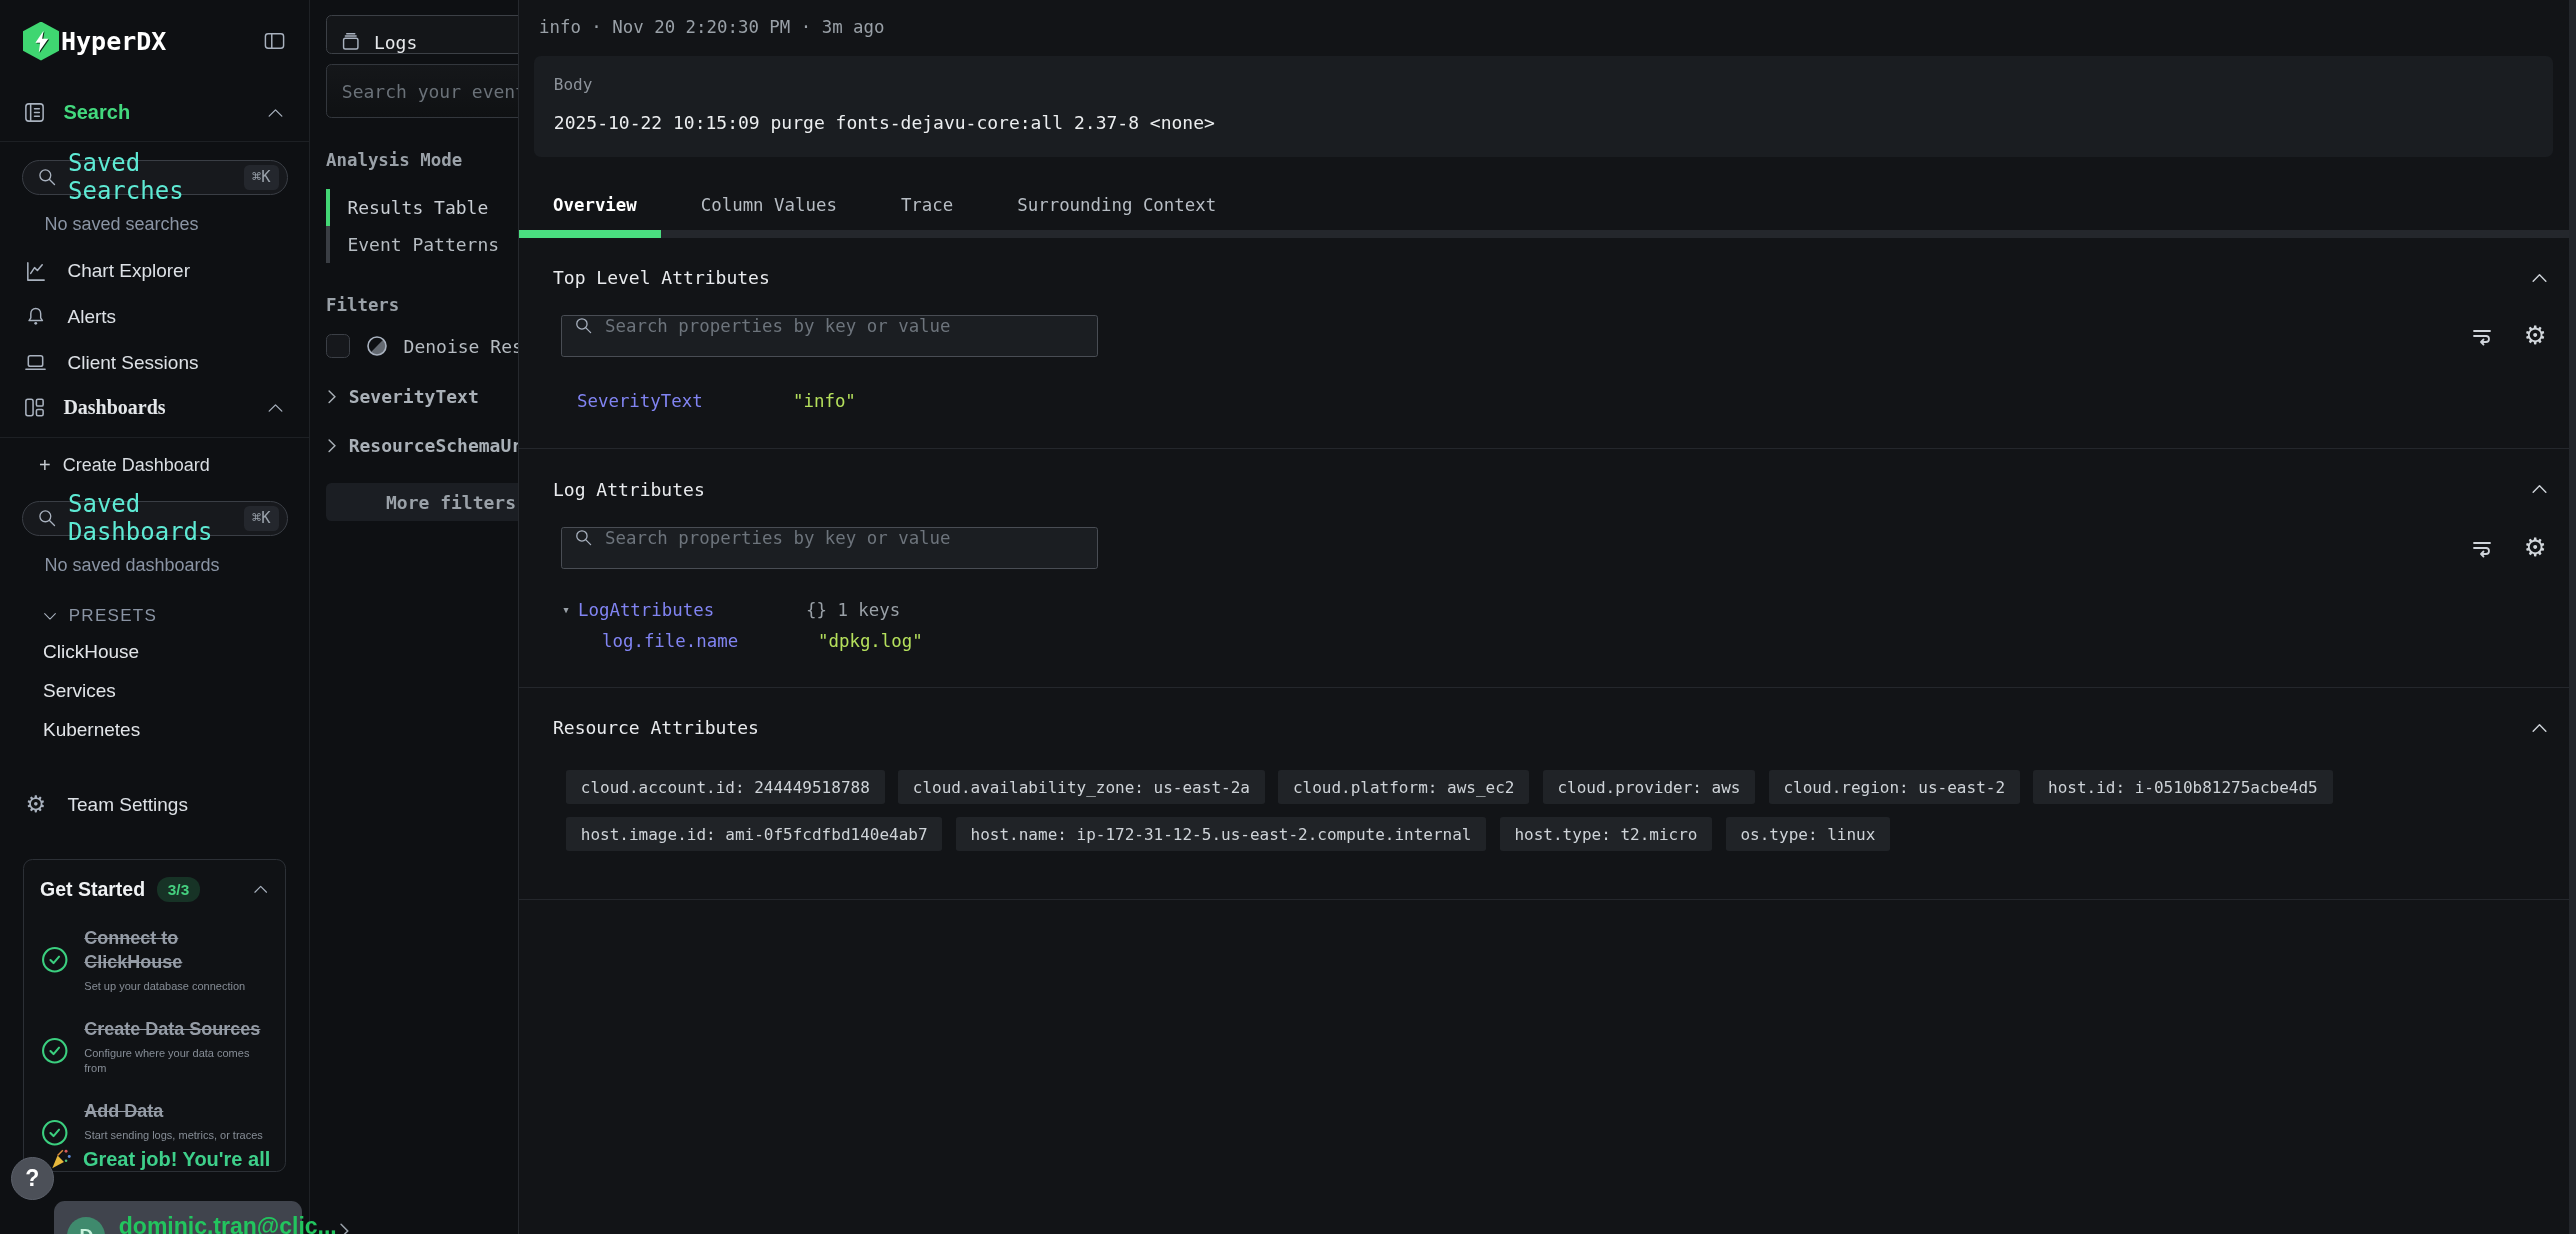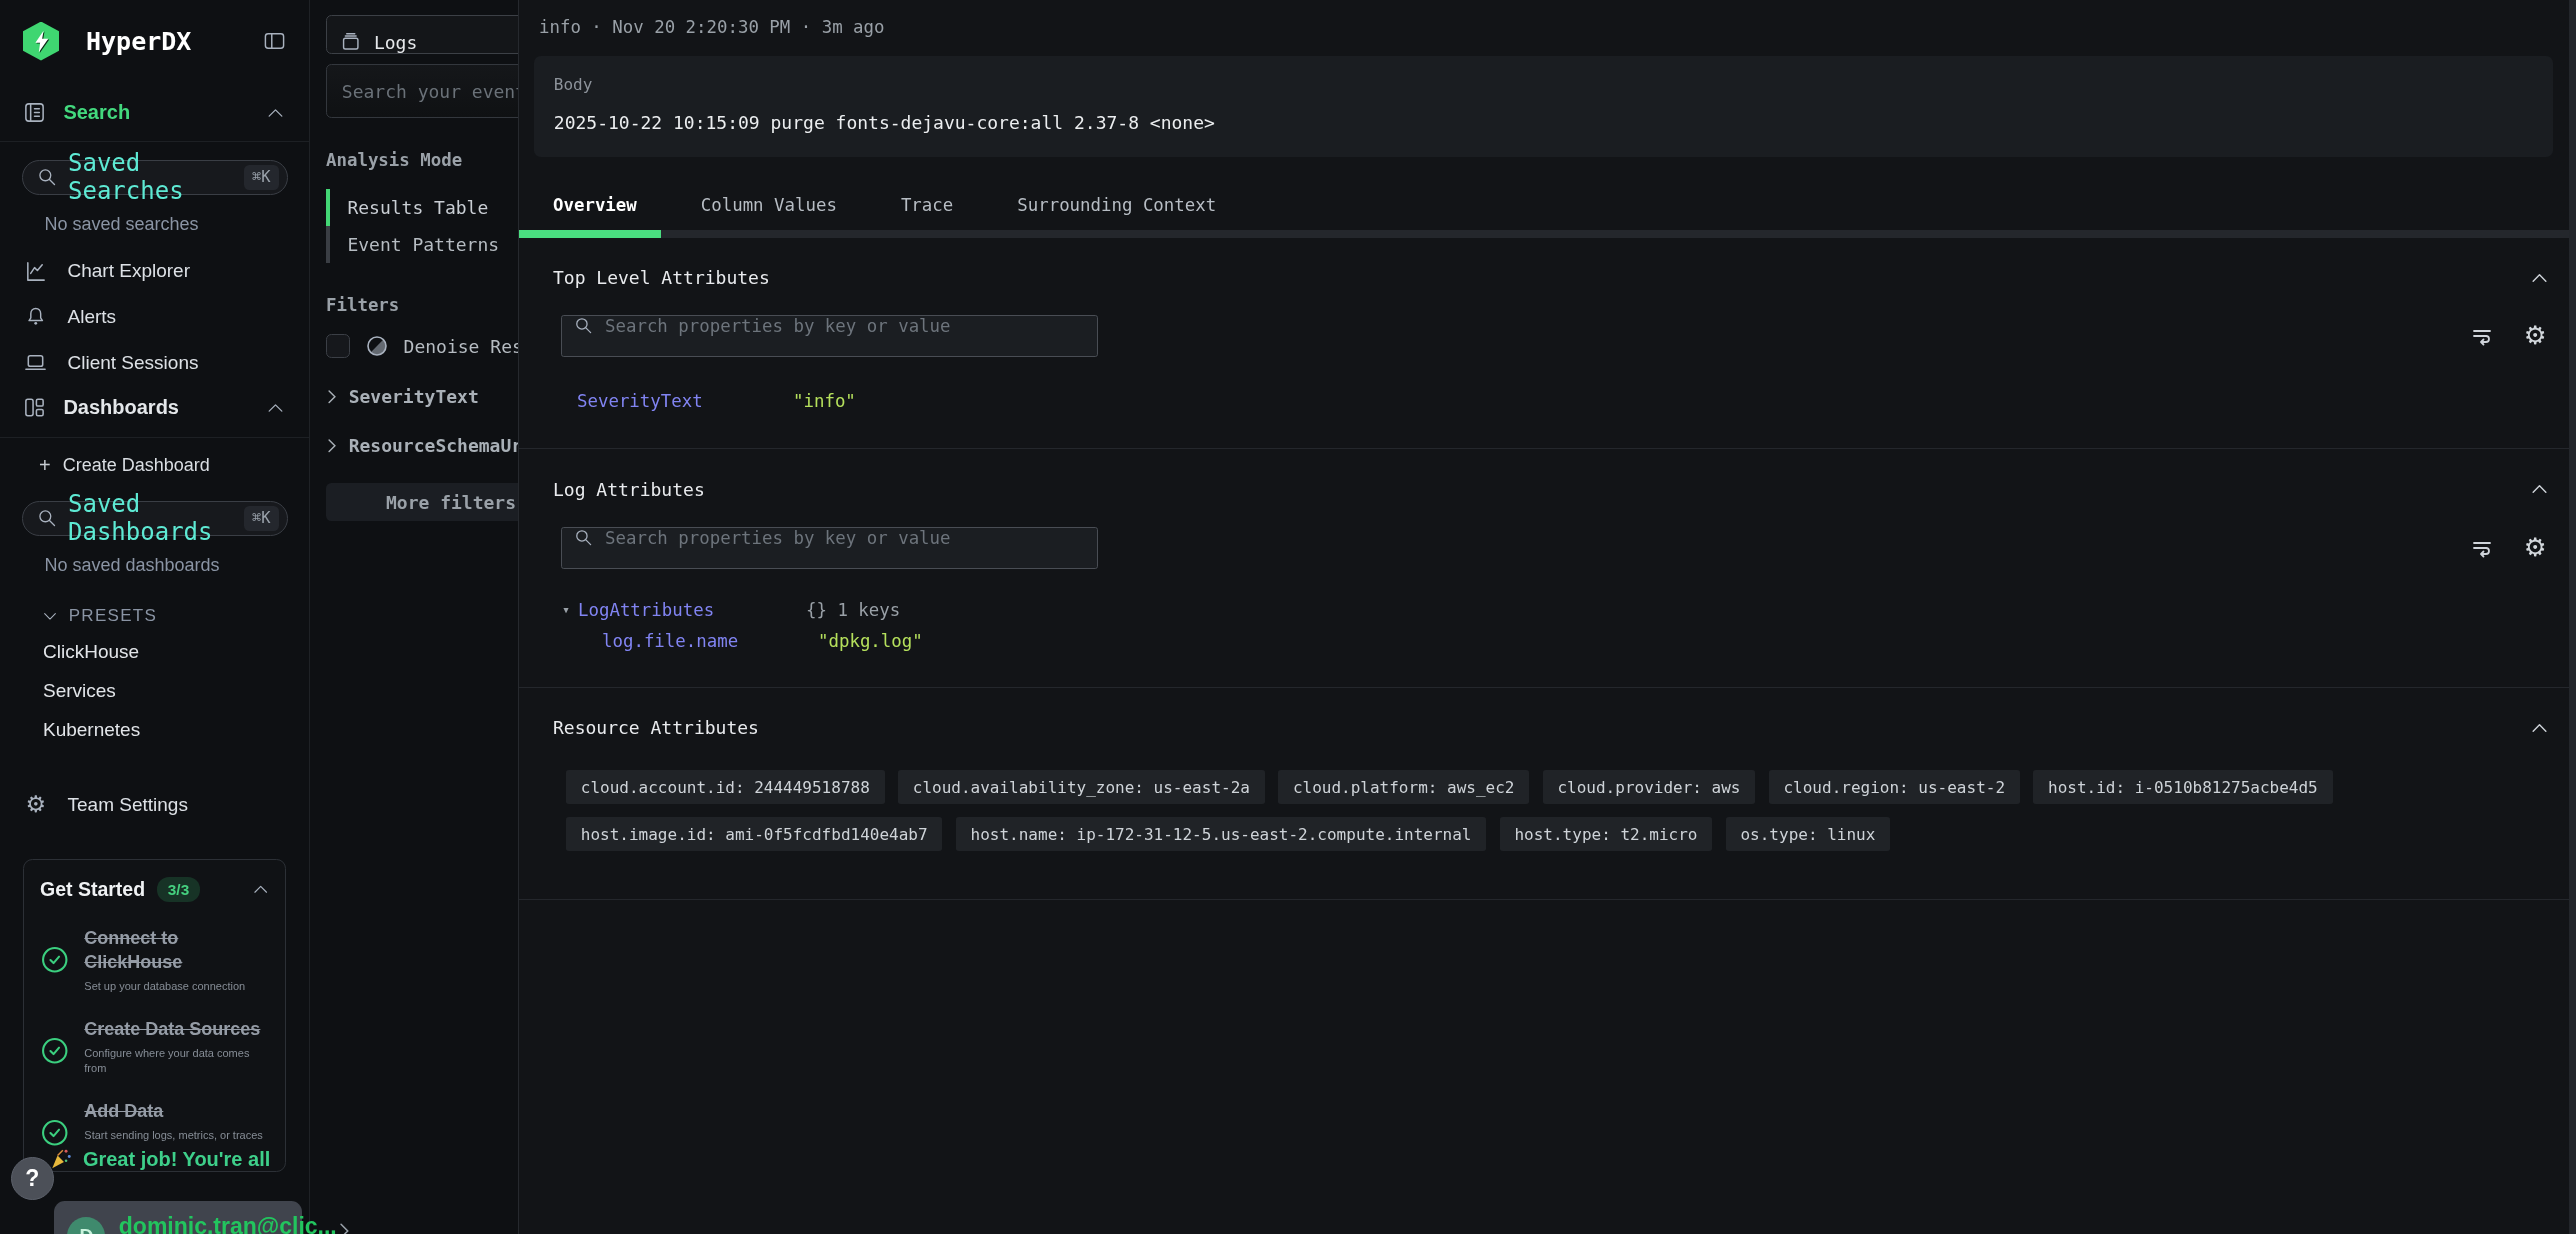--- a/index.html
+++ b/index.html
@@ -13,21 +13,21 @@
   svg { display:block; }
   .stroke-ic { stroke:#a9b2bf; fill:none; stroke-width:1.6; stroke-linecap:round; stroke-linejoin:round; }
   .stroke-ic-lt { stroke:#cfd4da; fill:none; stroke-width:1.8; stroke-linecap:round; stroke-linejoin:round; }
 
   
   .sidebar {
     position:absolute; left:0; top:0; bottom:0; width:310px;
     background:#0e1013; border-right:0.7px solid #1f2226;
     display:flex; flex-direction:column; z-index:5;
   }
-  .side-header { height:82px; display:flex; align-items:center; padding:0 23px; gap:27px; flex:none; }
+  .side-header { height:82px; display:flex; align-items:center; padding:0 23px; gap:2px; flex:none; }
   .logo-hex { width:36px; height:39px; background:#3fd671;
     clip-path:polygon(50% 0,100% 25%,100% 75%,50% 100%,0 75%,0 25%);
     display:flex; align-items:center; justify-content:center; flex:none; }
   .logo-text { font-family:"DejaVu Sans Mono", monospace; font-weight:bold; font-size:25px; color:#ffffff; flex:1; }
   .panel-toggle { flex:none; cursor:pointer; }
 
   .sec-hdr { display:flex; align-items:center; gap:17.4px; padding:19px 24px 17.4px 23px; }
   .sec-hdr.bordered { border-bottom:0.7px solid #1d2024; }
   .sec-hdr-label { font-size:20px; font-weight:bold; color:#43d97e; flex:1; }
   .sec-hdr-label.plain { color:#e4e7ea; font-weight:bold; }
@@ -225,21 +225,21 @@
   <div class="nav-item">
     <span class="ic">
       <svg width="23" height="23" viewBox="0 0 24 24" class="stroke-ic">
         <rect x="4.5" y="5" width="15" height="11" rx="2"></rect>
           <line x1="2" y1="19" x2="22" y2="19"></line>
       </svg>
     </span>
     <span>Client Sessions</span>
   </div>
 
-  <div class="sec-hdr bordered" style="padding-top:10.7px;">
+  <div class="sec-hdr bordered" style="padding-top:10.7px;font-family:Liberation Serif, serif;">
     <span class="ic">
       <svg width="23" height="23" viewBox="0 0 24 24" class="stroke-ic">
         <rect x="3" y="3.5" width="7.5" height="17" rx="2"></rect>
         <rect x="14" y="3.5" width="7" height="7" rx="1.5"></rect>
         <rect x="14" y="14" width="7" height="6.5" rx="1.5"></rect>
       </svg>
     </span>
     <span class="sec-hdr-label plain">Dashboards</span>
     <span>
       <svg width="19" height="12" viewBox="0 0 24 14" class="stroke-ic">

